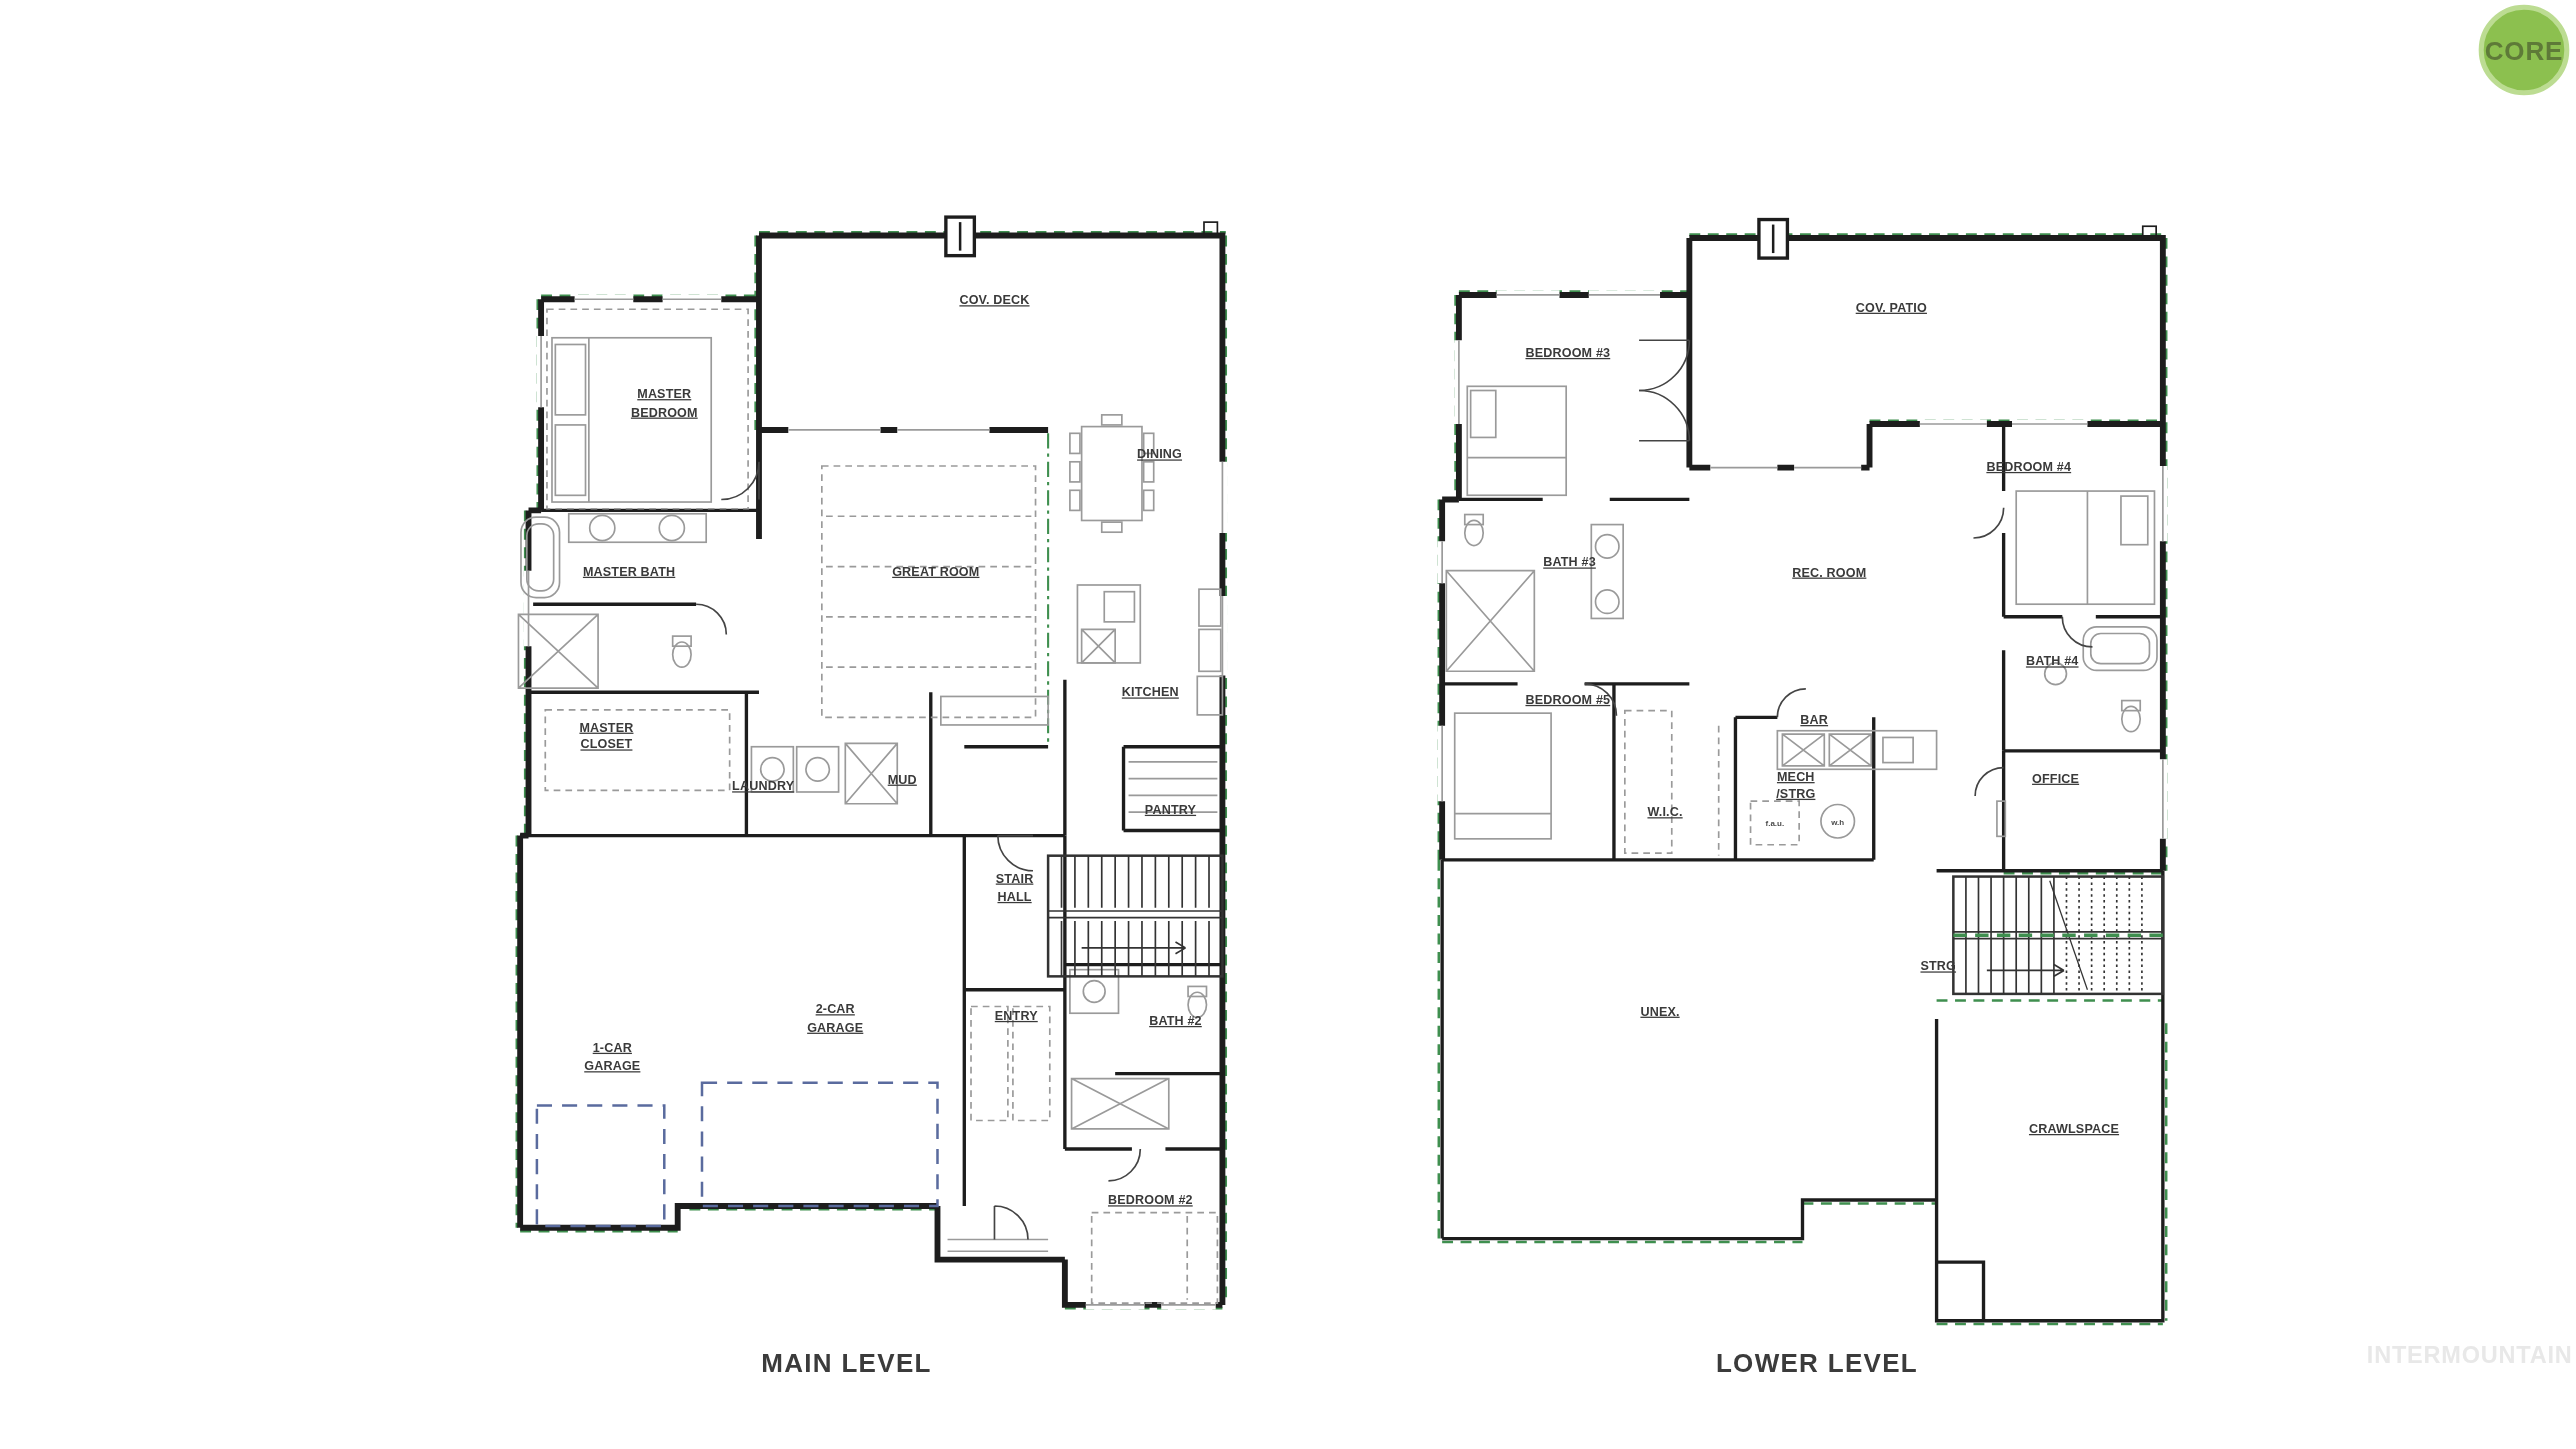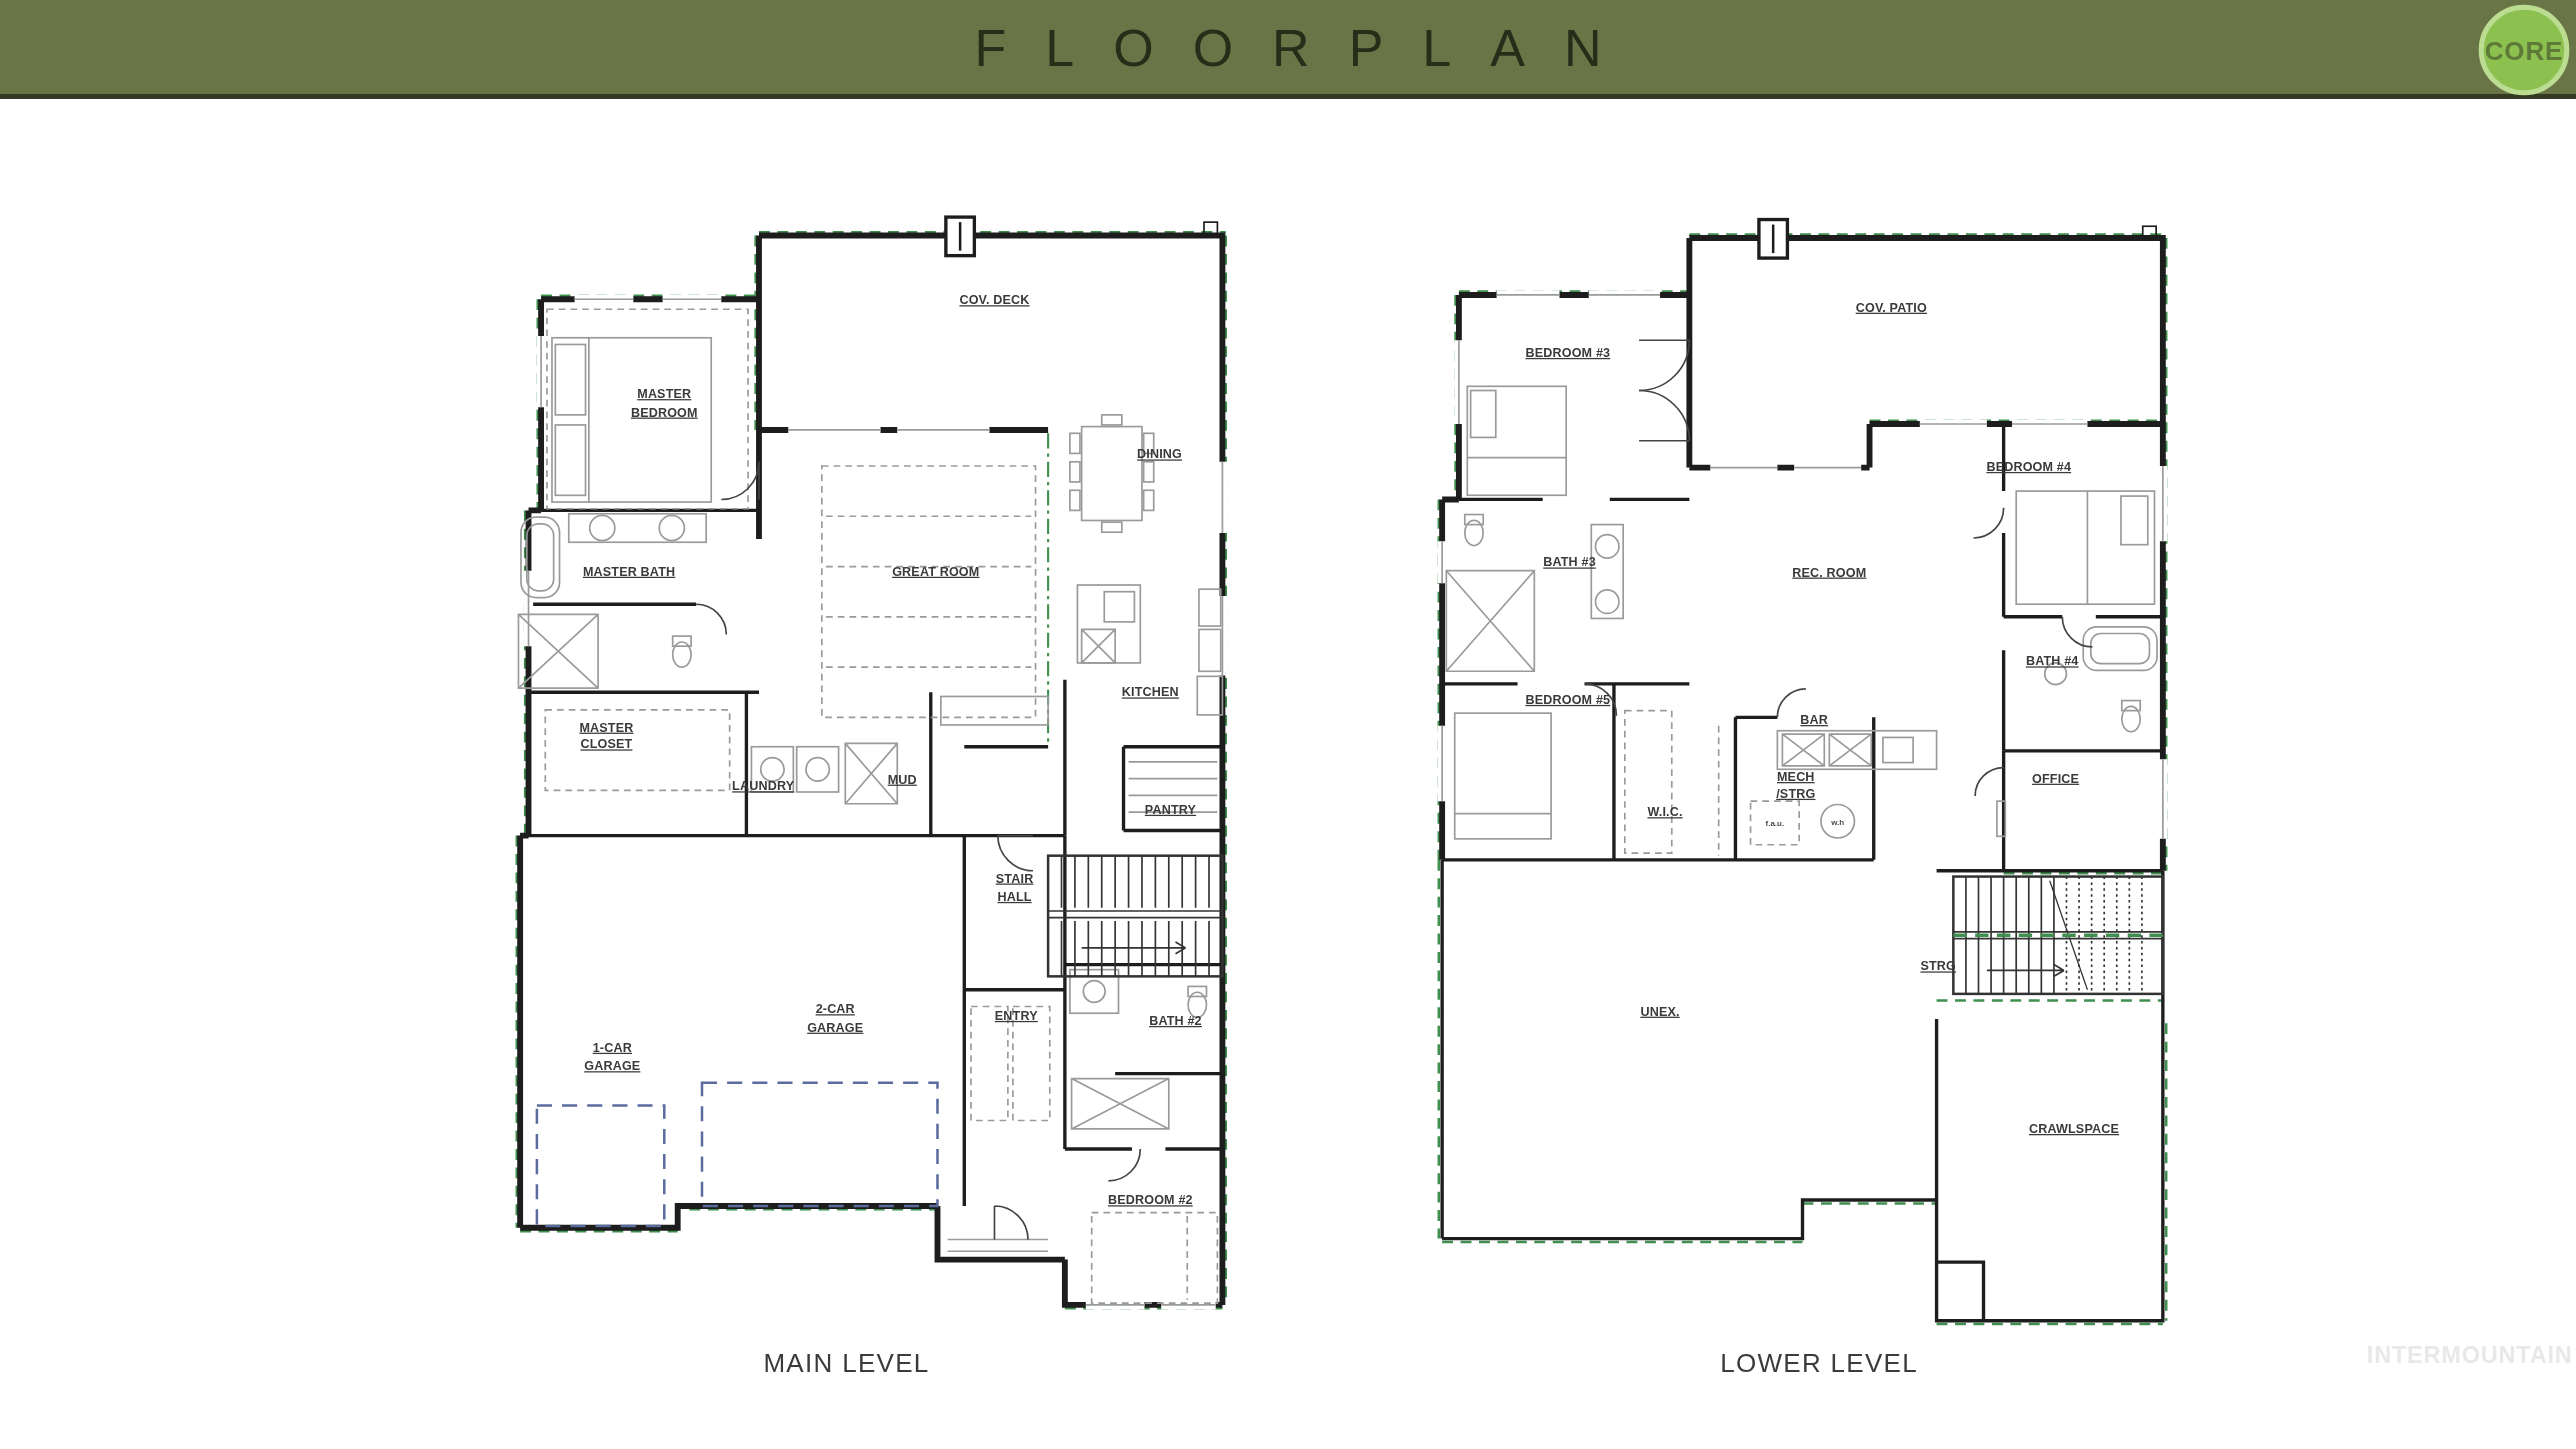--- a/index.html
+++ b/index.html
@@ -6,43 +6,40 @@
   #page{position:relative;width:2576px;height:1449px;background:#ffffff;overflow:hidden;
         font-family:"Liberation Sans",sans-serif;}
   
   #hdr{position:absolute;left:0;top:0;width:2576px;height:94px;background:#697547;
        border-bottom:5.9px solid #343a21;}
   #hdr-title{position:absolute;left:0;top:0;width:100%;height:94px;line-height:97px;
        text-align:center;font-size:52px;font-weight:300;letter-spacing:39px;text-indent:39px;
        color:#272d19;font-family:"Liberation Sans",sans-serif;}
   #logo{position:absolute;top:3.4px;right:5px;width:94px;height:94px;}
   
-  .caption{position:absolute;width:369px;text-align:center;font-size:26px;font-weight:normal;
+  .caption{position:absolute;width:369px;text-align:center;font-size:26px;font-weight:bold;
        letter-spacing:1.3px;color:#3b3b3b;}
   #cap-main{left:662px;top:1348px;}
   #cap-lower{left:1549px;top:1348px;text-align:right;}
   #wm{position:absolute;right:3.4px;top:1342px;font-size:23.5px;font-weight:bold;
       letter-spacing:0.8px;color:#e8e8e8;}
   
   .plan{position:absolute;}
   #plan-main{left:495px;top:210px;}
   #plan-lower{left:1417px;top:214px;}
   .rl{font-family:"Liberation Sans",sans-serif;font-size:15px;font-weight:bold;fill:#3a3a3a;
       text-anchor:middle;text-decoration:underline;letter-spacing:.2px;}
   .rls{font-family:"Liberation Sans",sans-serif;font-size:9.5px;font-weight:bold;fill:#4a4a4a;
       text-anchor:middle;}
 </style>
 </head>
 <body>
 
 <div id="page">
 
-  <div id="hdr">
-    <div id="hdr-title">FLOORPLAN</div>
-  </div>
   <svg id="logo" viewBox="0 0 112 112">
     <circle cx="56" cy="56" r="51" fill="#8cc04f" stroke="#bcdc92" stroke-width="6"></circle>
     <text x="56" y="68" text-anchor="middle" font-family="Liberation Sans, sans-serif" font-size="31" font-weight="bold" letter-spacing="1" fill="#5e7a38">CORE</text>
   </svg>
 
   <svg id="plan-main" class="plan" width="771" height="1107" viewBox="0 0 920 1320">
 
     <g stroke="#3f8f4f" stroke-width="3" stroke-dasharray="13 9" fill="none">
       <path d="M315,26 H872 M872,30 V1306 M55,102 H315 M51,106 V358 M36,358 V746 M26,746 V1214 M30,1218 H218 M232,1192 H528 M680,1310 H868 M311,30 V262"></path>
     </g>

